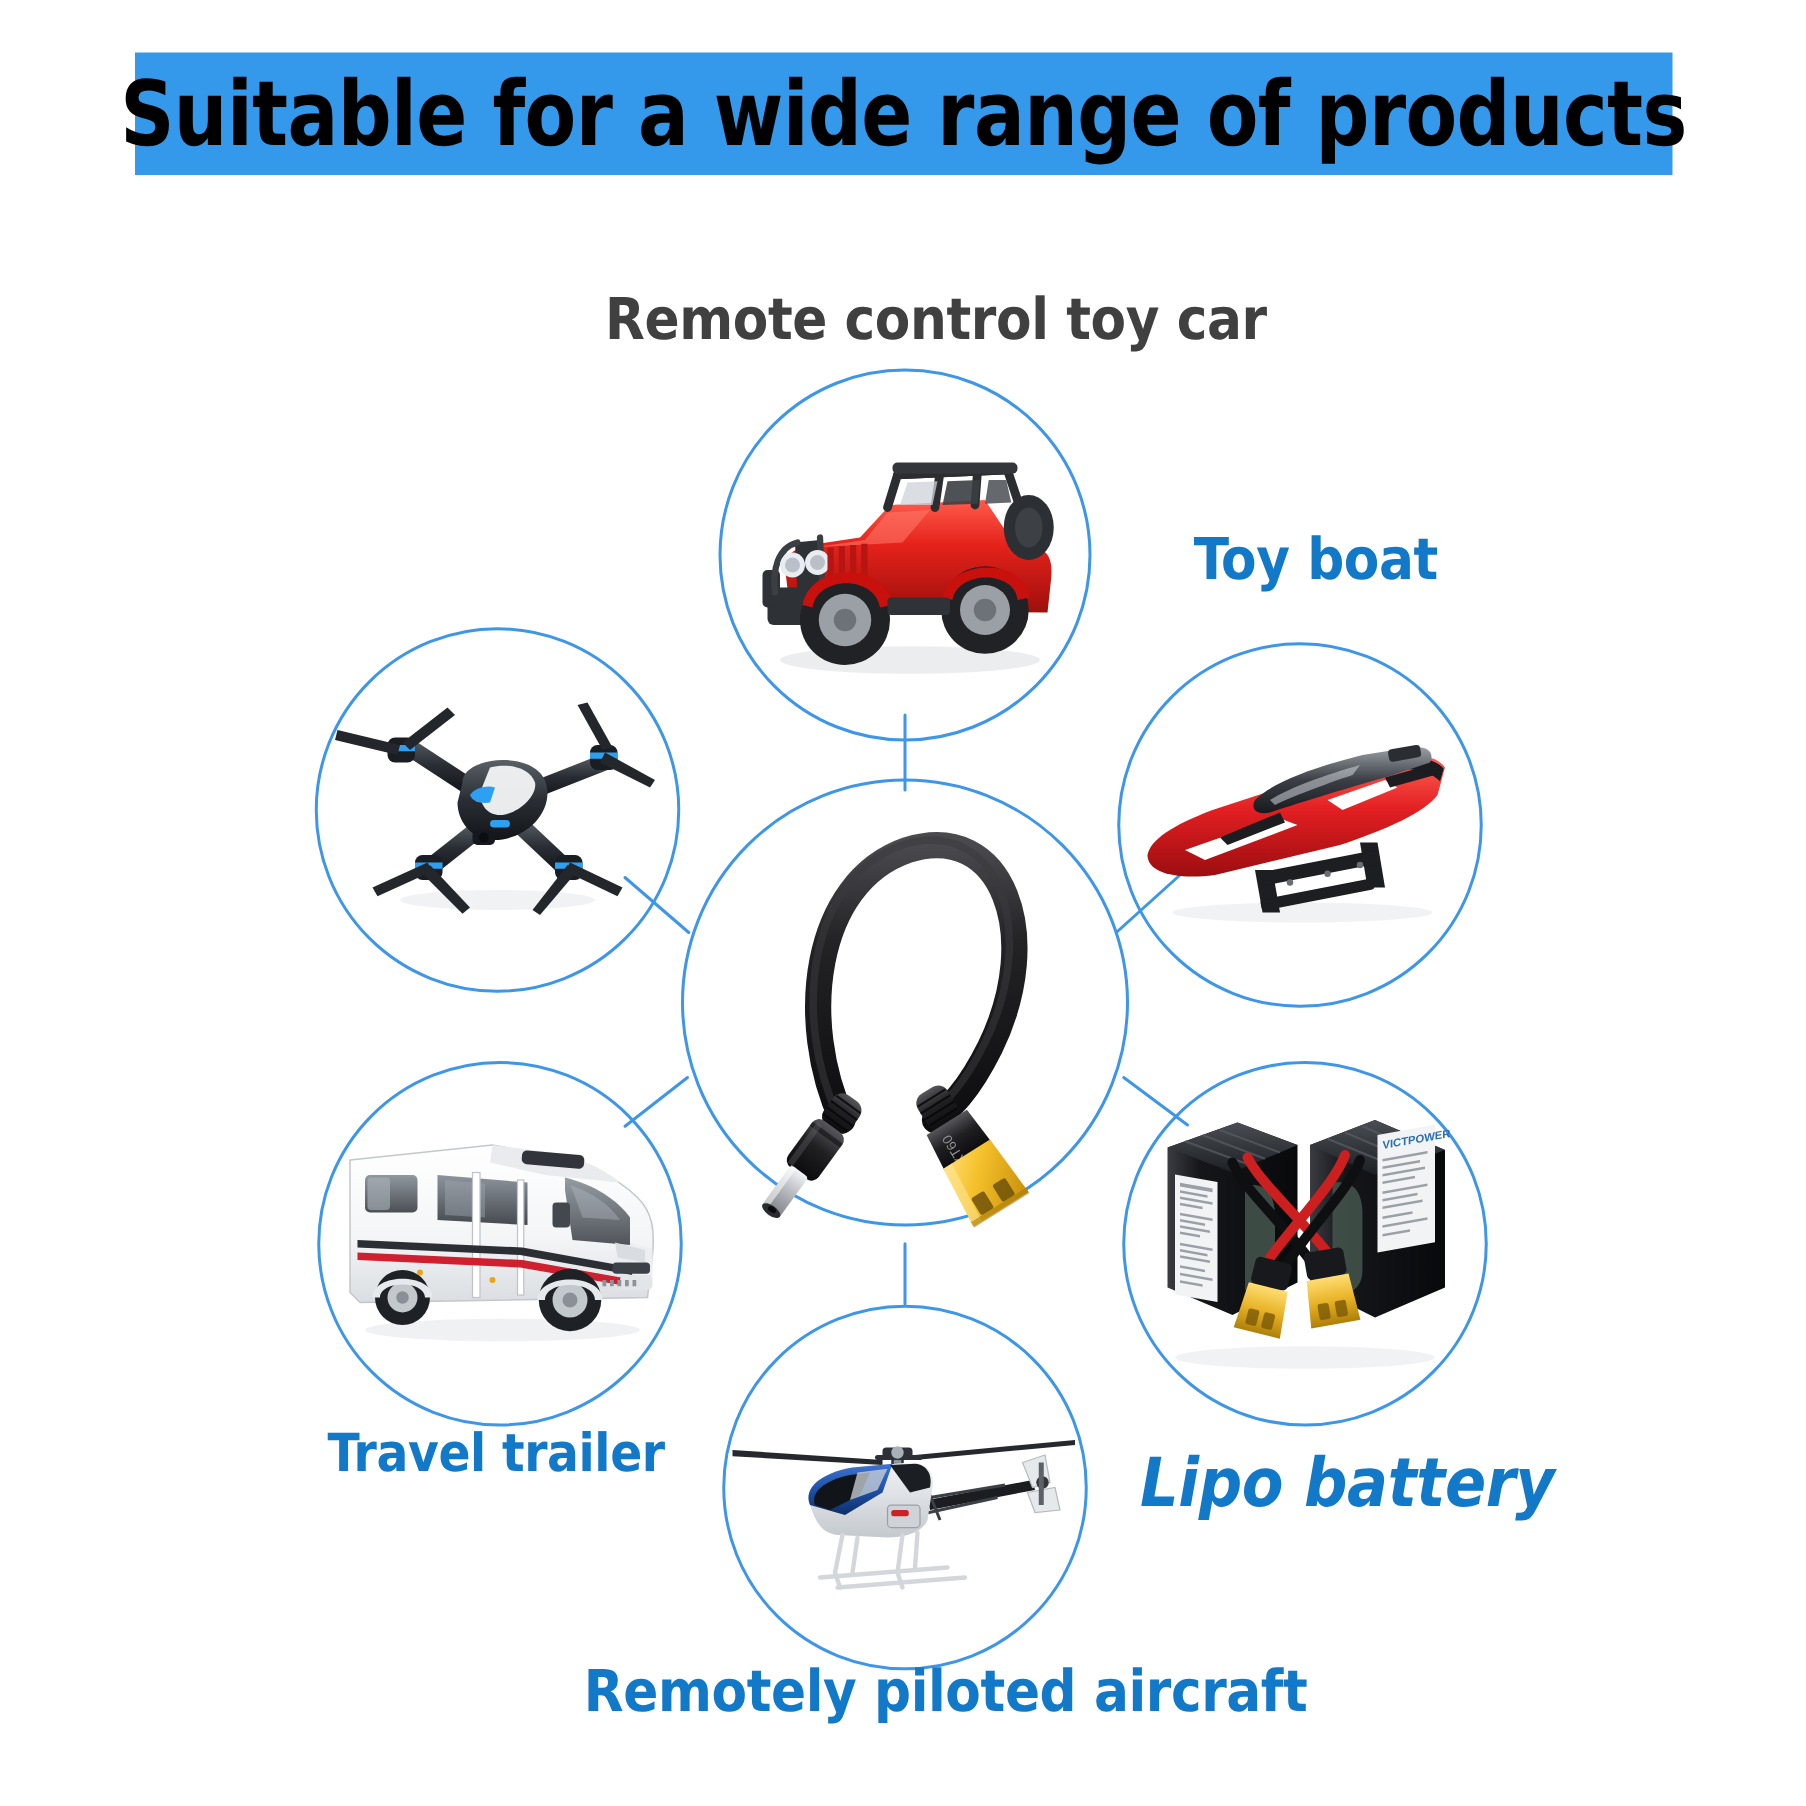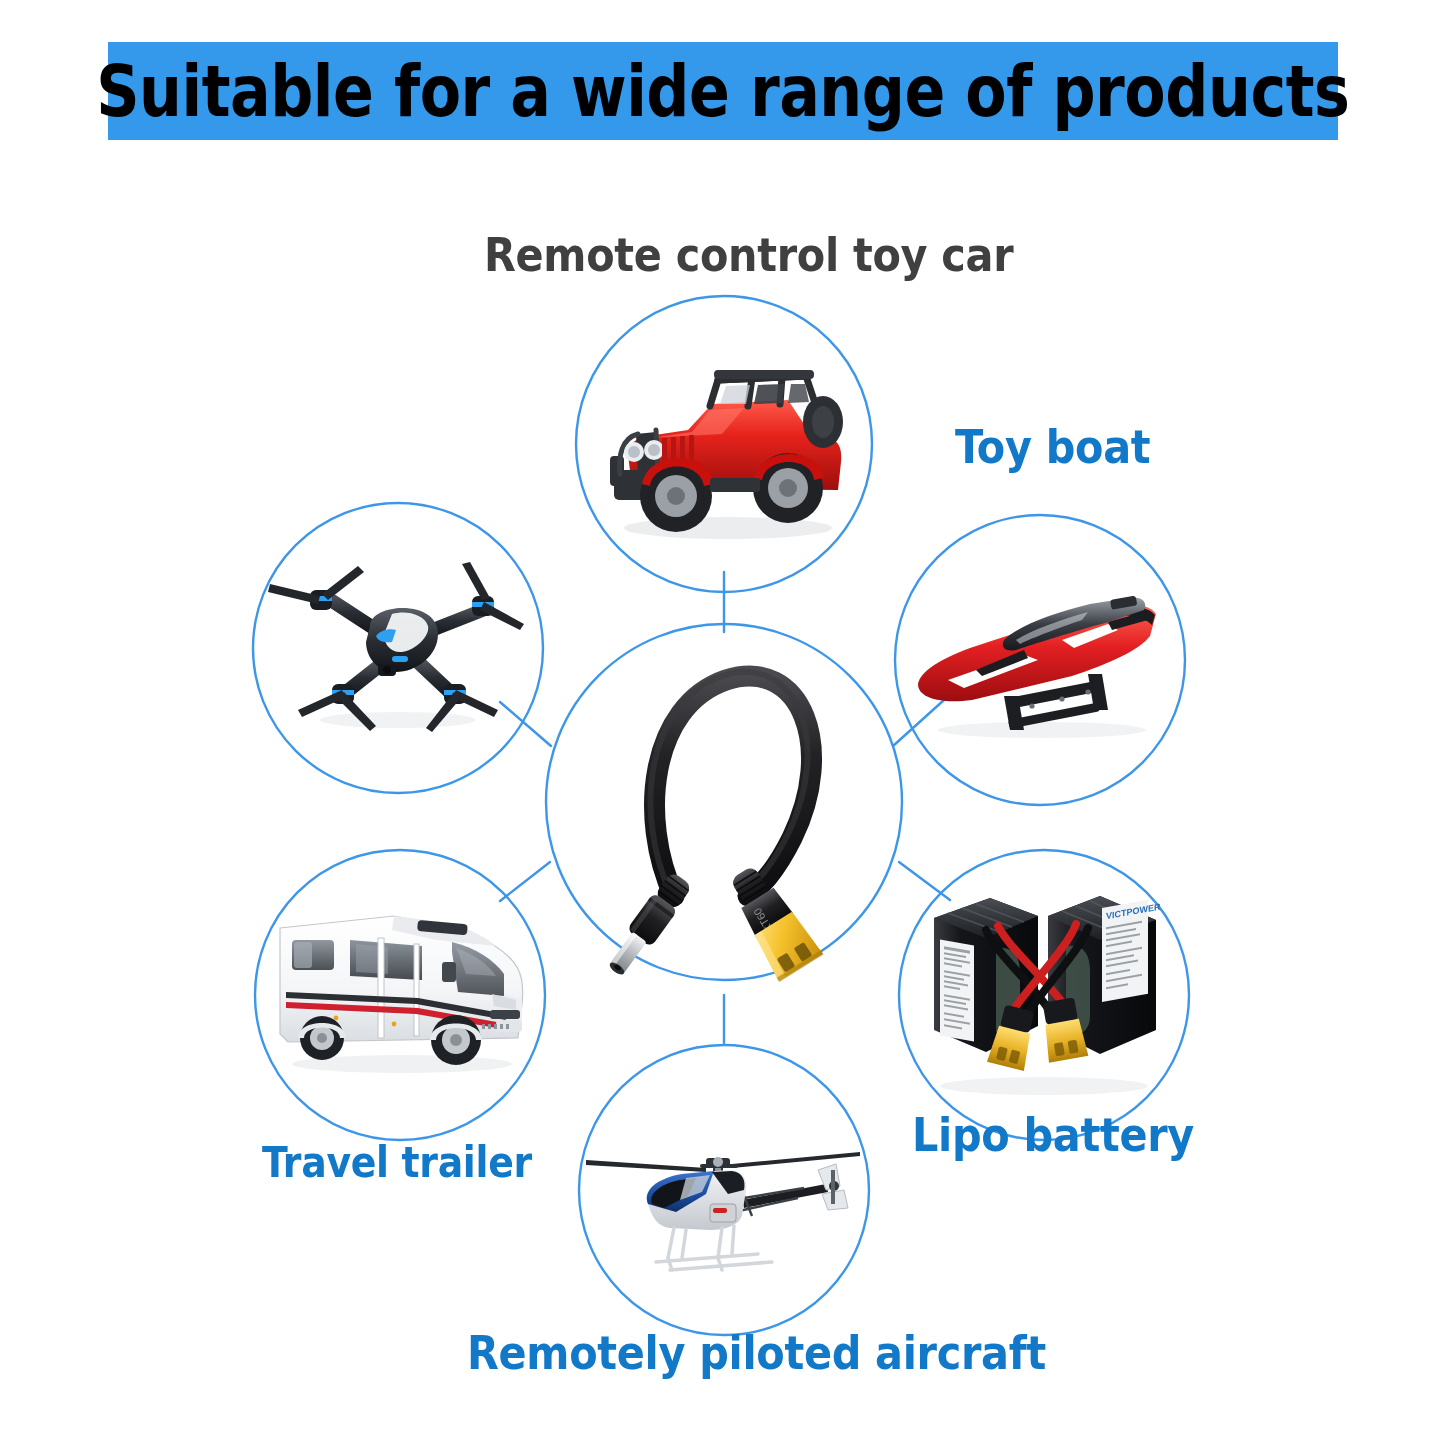--- a/index.html
+++ b/index.html
@@ -29,21 +29,21 @@
   
   .lbl{
     position:absolute;color:#1278c8;font-weight:bold;white-space:nowrap;
     font-family:"DejaVu Sans Condensed","Liberation Sans Narrow","Liberation Sans",sans-serif;
     letter-spacing:-0.3px;
   }
   .lbl-car   {left:484px; top:228px; font-size:46px;}
   .lbl-uav   {left:300px; top:442px; font-size:46px;}
   .lbl-boat  {left:955px; top:420px; font-size:46px;}
   .lbl-rv    {left:262px; top:1108px;font-size:42px;margin-top:30px;}
-  .lbl-lipo  {left:912px; top:1108px;font-size:46px;}
+  .lbl-lipo  {left:912px; top:1155px;font-size:54px;font-style:italic;}
   .lbl-heli  {left:455px; top:1326px;font-size:46px;margin-left:12px;}
 
   
   .art{position:absolute;}
   .art svg{display:block;overflow:visible;}
 </style>
 </head>
 <body>
 
 <div id="stage">

